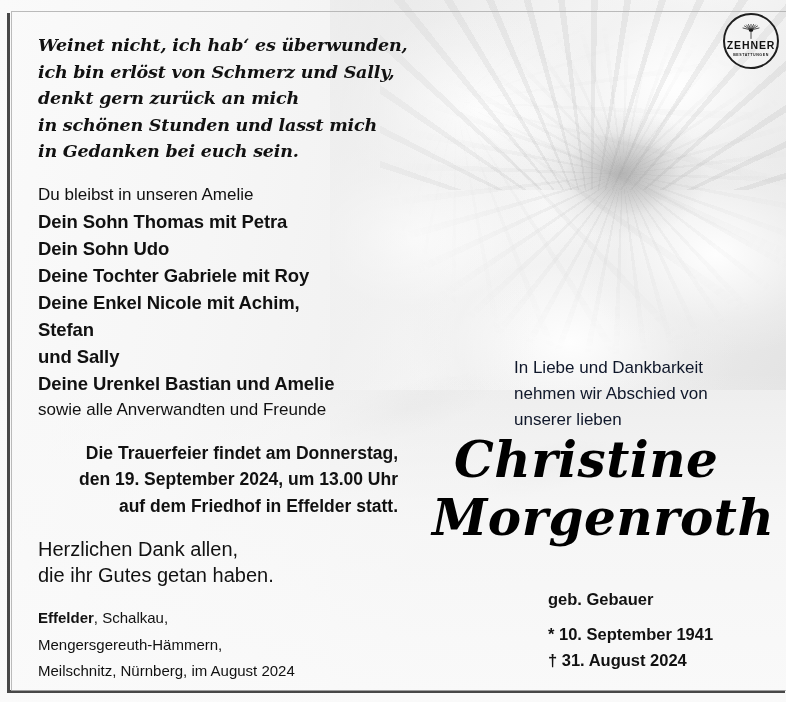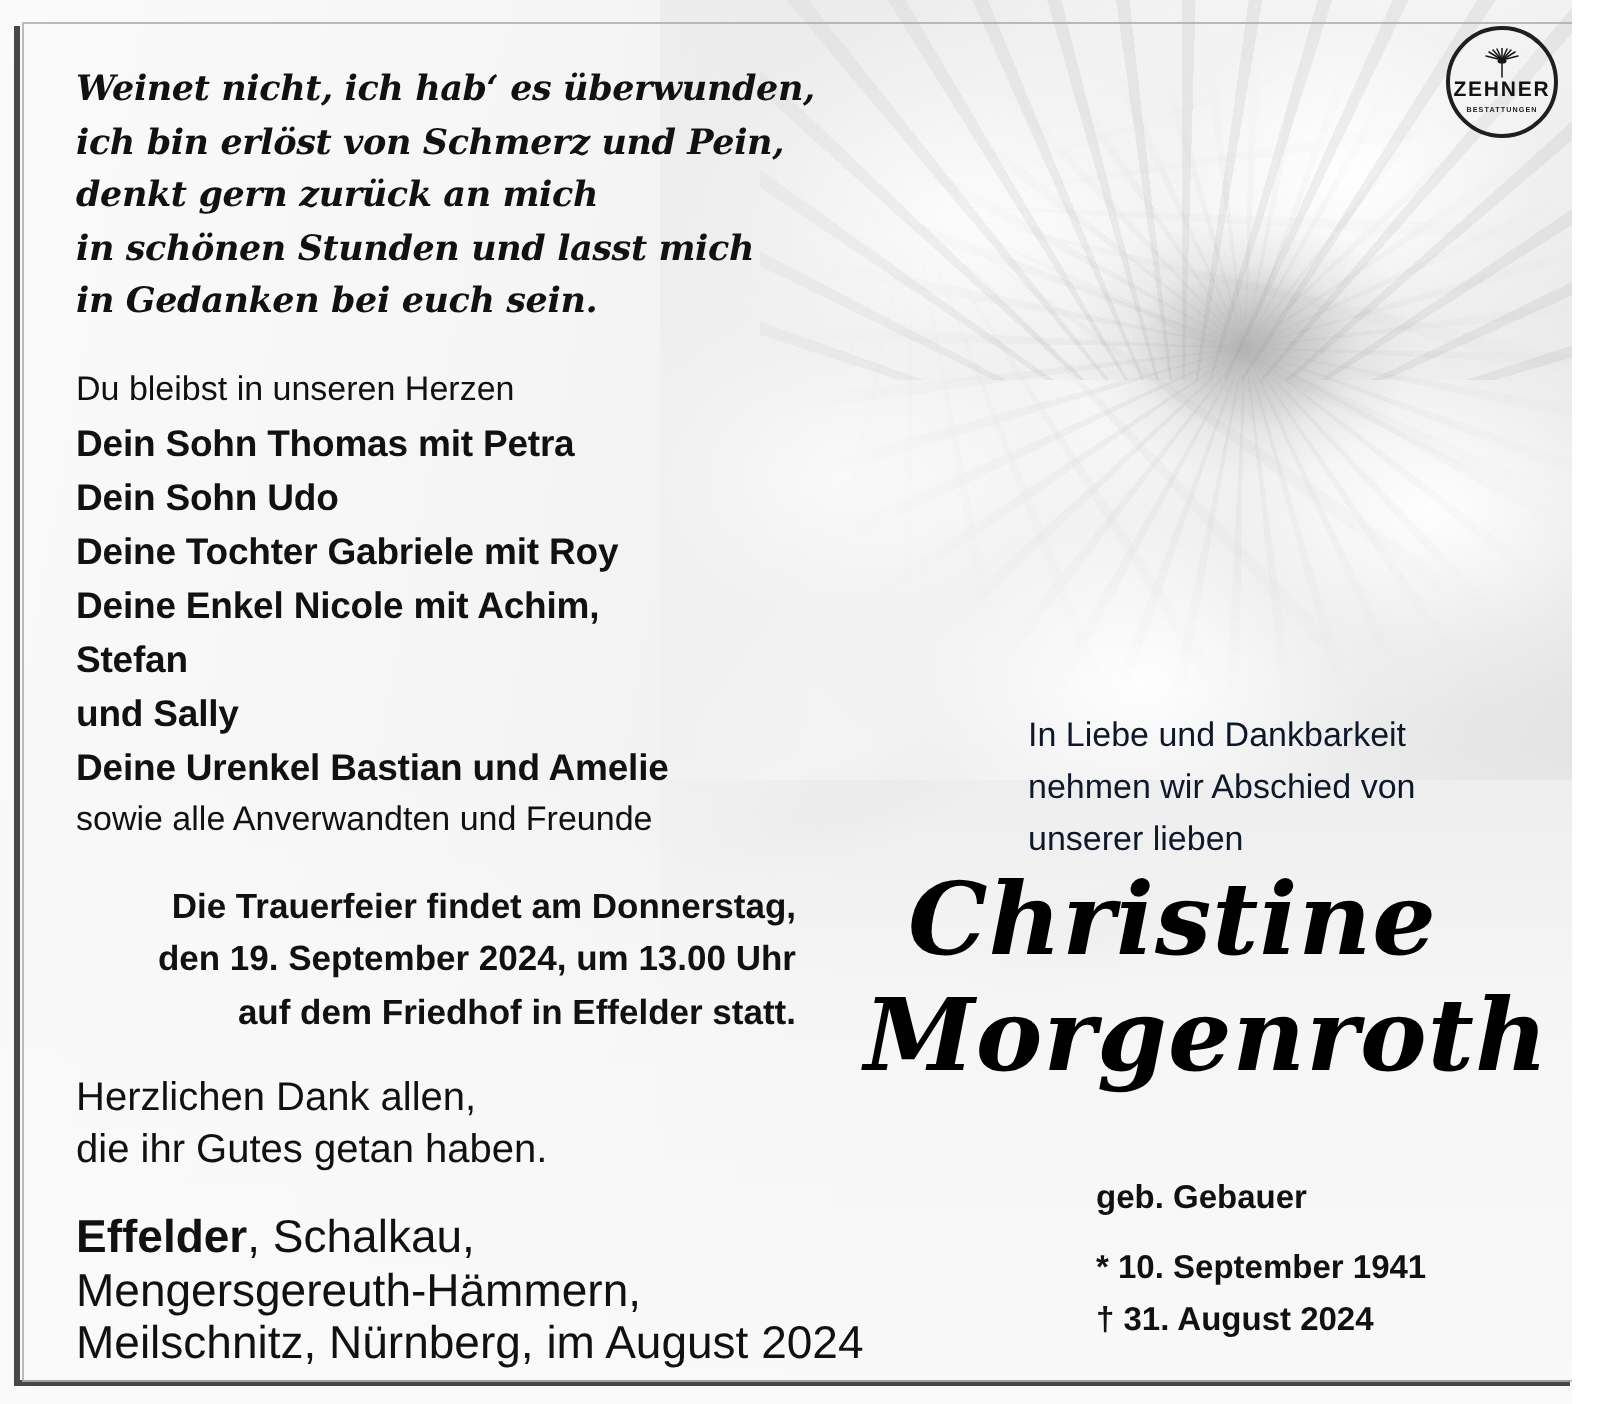--- a/index.html
+++ b/index.html
@@ -158,21 +158,21 @@
     font-weight: 600;
   }
   .para div { white-space: pre; text-align: right; }
   .para-light {
     font-size: 20px;
     line-height: 26px;
     font-weight: 500;
   }
   .para-light div { white-space: pre; }
   .places {
-    font-size: 23px;
+    font-size: 15px;
     line-height: 26.5px;
     font-weight: 400;
   }
   .places div { white-space: pre; }
   .places b { font-weight: 700; }
 
   
   .col-right {
     position: absolute;
     left: 514px; top: 355px;
@@ -273,28 +273,28 @@
   <div class="bg-left-flat"></div>
   <div class="bg-bottom-fade"></div>
 
   <div class="frame-shadow"></div>
   <div class="frame-line"></div>
 
   <div class="col-left">
 
     <div class="poem">
       <div>Weinet nicht, ich hab‘ es überwunden,</div>
-      <div>ich bin erlöst von Schmerz und Pein,</div>
+      <div>ich bin erlöst von Schmerz und Sally,</div>
       <div>denkt gern zurück an mich</div>
       <div>in schönen Stunden und lasst mich</div>
       <div>in Gedanken bei euch sein.</div>
     </div>
 
     <div class="block">
-      <div class="lead-line">Du bleibst in unseren Herzen</div>
+      <div class="lead-line">Du bleibst in unseren Amelie</div>
       <div class="family">
         <div>Dein Sohn Thomas mit Petra</div>
         <div>Dein Sohn Udo</div>
         <div>Deine Tochter Gabriele mit Roy</div>
         <div>Deine Enkel Nicole mit Achim,</div>
         <div>Stefan</div>
         <div>und Sally</div>
         <div>Deine Urenkel Bastian und Amelie</div>
       </div>
       <div class="family-tail">sowie alle Anverwandten und Freunde</div>

